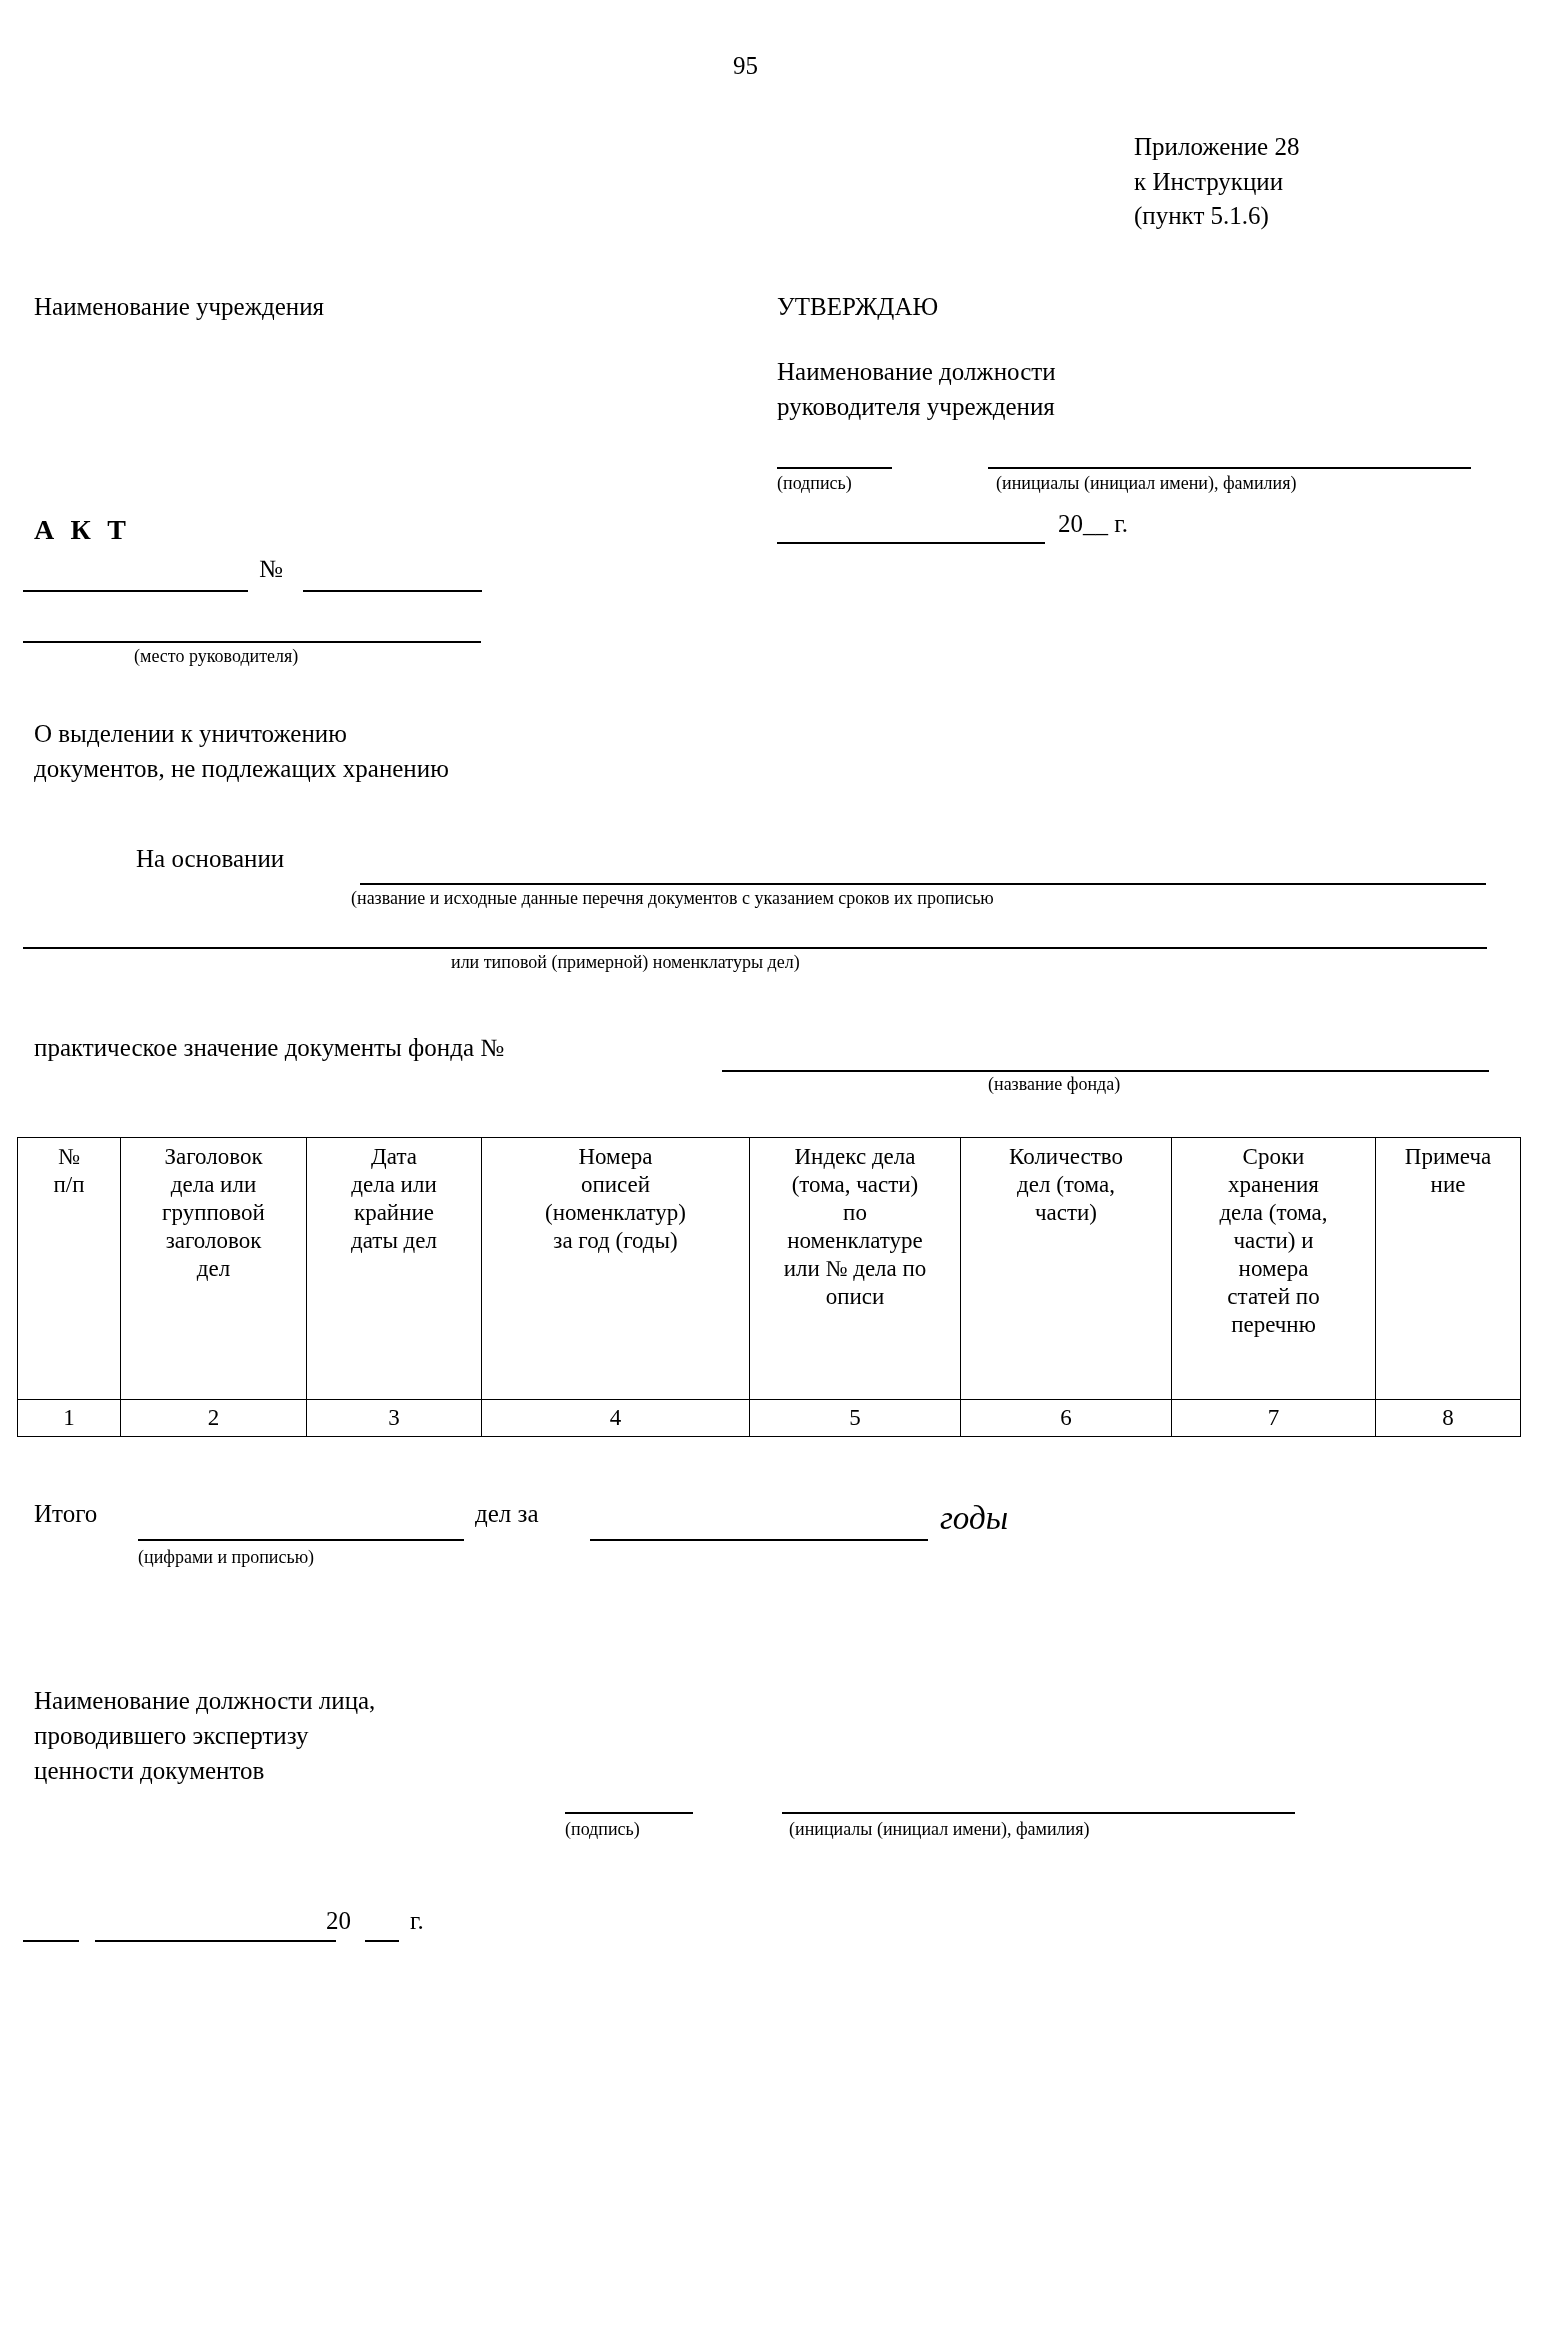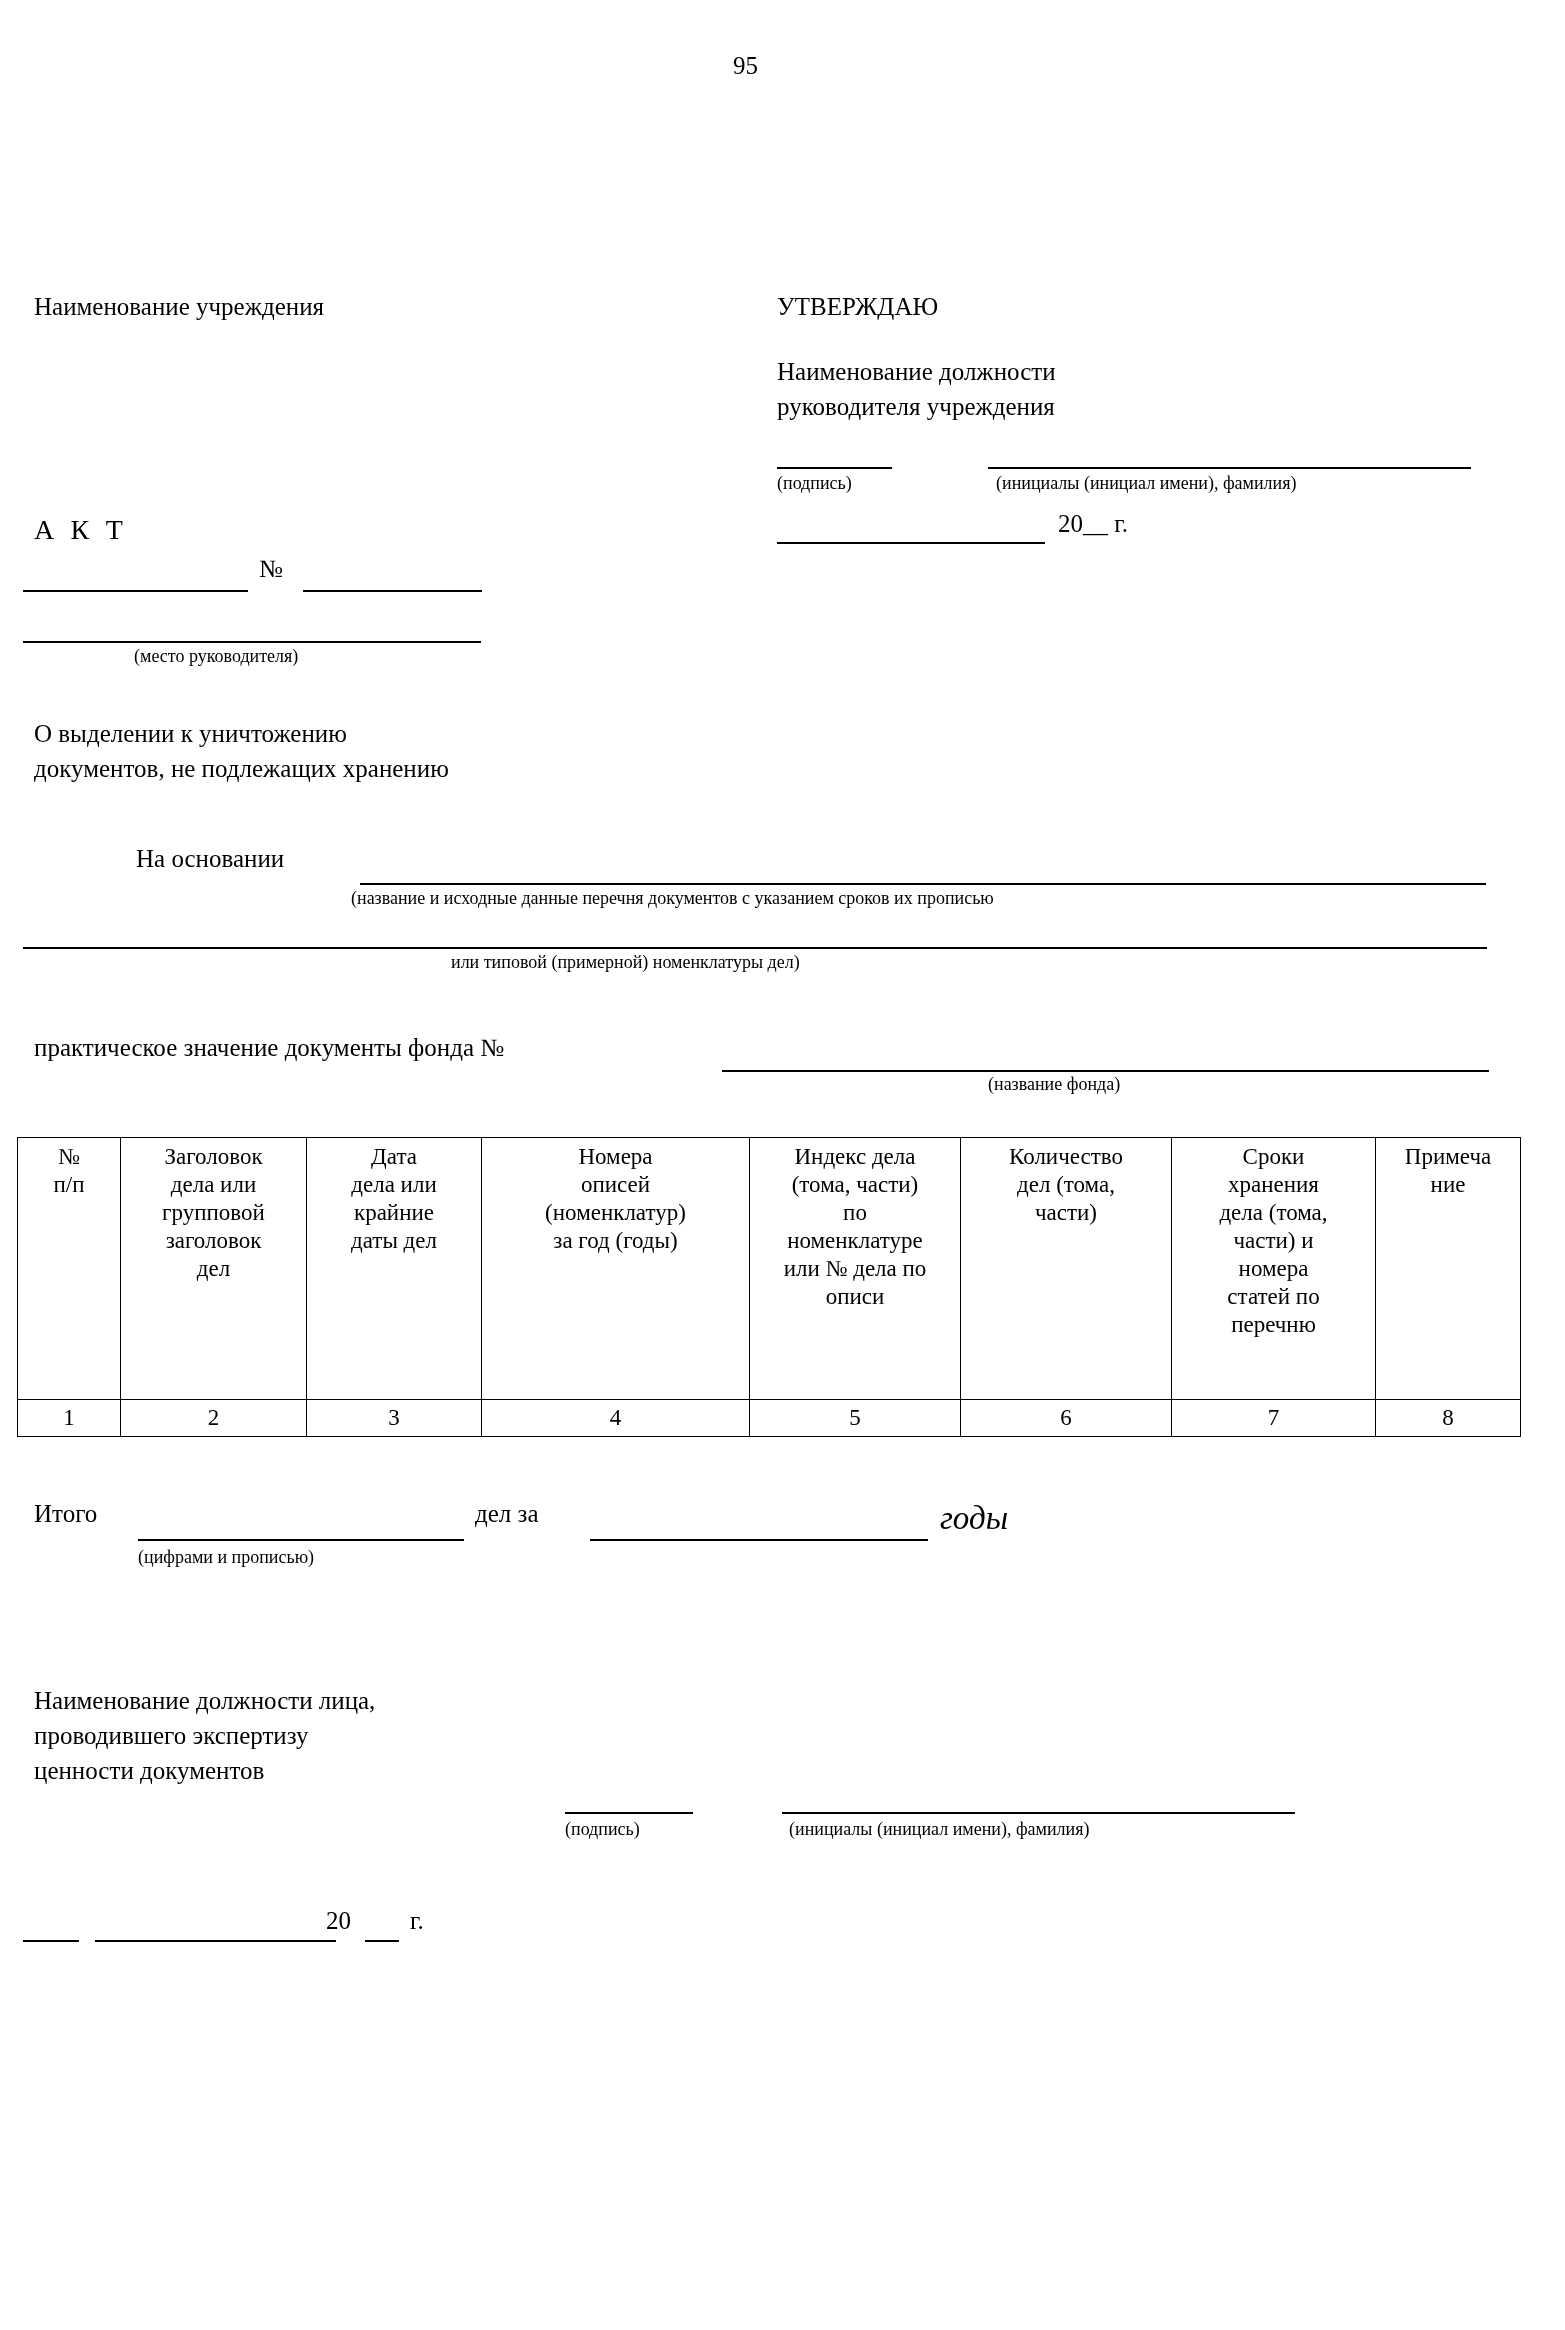--- a/index.html
+++ b/index.html
@@ -85,21 +85,21 @@
   #approve-date-text {
     position: absolute; top: 464px; left: 1058px; font-size: 25px;
   }
 
   
   #act-title {
     position: absolute;
     top: 468px;
     left: 34px;
     font-size: 28px;
-    font-weight: normal;
+    font-weight: bold;
     letter-spacing: 4.7px;
   }
   #act-date-rule { left: 23px; top: 544px; width: 225px; }
   #act-no {
     position: absolute; top: 509px; left: 259px; font-size: 25px;
   }
   #act-no-rule { left: 303px; top: 544px; width: 179px; }
   #act-place-rule { left: 23px; top: 595px; width: 458px; }
   #act-place-cap {
     position: absolute; top: 600px; left: 134px;
@@ -208,20 +208,25 @@
     position: absolute; top: 1861px; left: 410px; font-size: 25px;
   }
 </style>
 </head>
 <body>
 
 <div class="page">
 
   <div id="page-number">95</div>
 
+  <div id="appendix-block">
+    <div>Приложение 28</div>
+    <div>к Инструкции</div>
+    <div>(пункт 5.1.6)</div>
+  </div>
 
   <div id="institution-name" class="nowrap">Наименование учреждения</div>
 
   <div id="approve-word" class="nowrap">УТВЕРЖДАЮ</div>
   <div id="approve-position">
     <div>Наименование должности</div>
     <div>руководителя учреждения</div>
   </div>
   <div class="rule" id="approve-sign-rule"></div>
   <div class="rule" id="approve-name-rule"></div>

